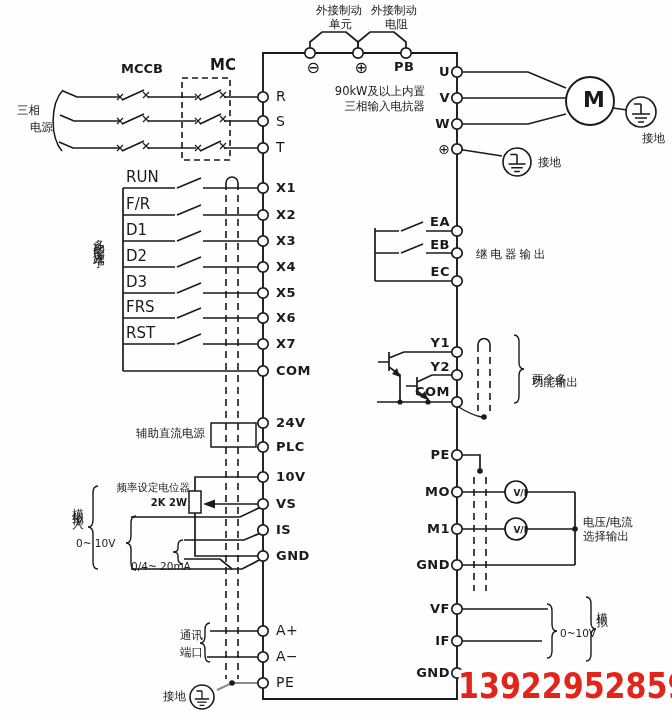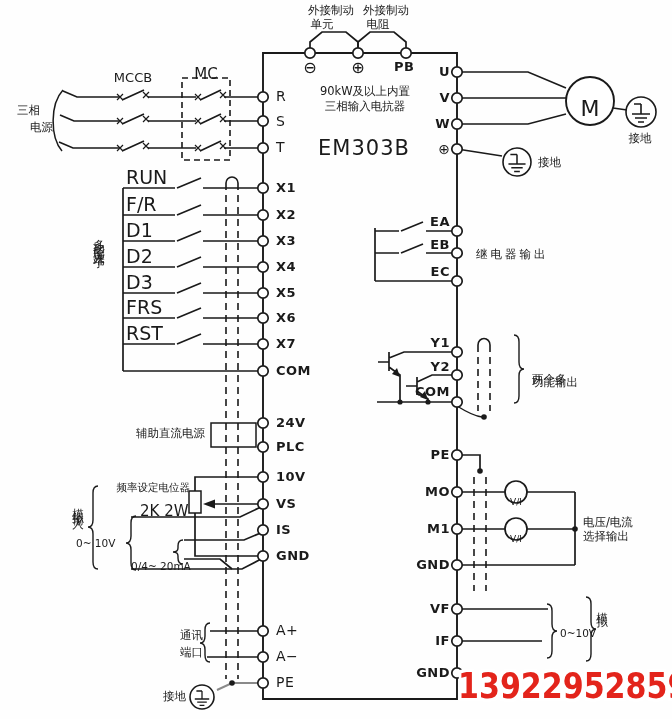--- a/index.html
+++ b/index.html
@@ -1,28 +1,28 @@
 <!DOCTYPE html>
 <html><head>
 <meta charset="utf-8">
 <style>
   html,body{margin:0;padding:0;background:#fff;}
   #stage{position:relative;width:672px;height:719px;background:#fefefe;overflow:hidden;
          font-family:"DejaVu Sans","Liberation Sans",sans-serif;color:#1a1a1a;}
   svg{position:absolute;left:0;top:0;z-index:1;}
   .lbl{position:absolute;z-index:2;font-size:12px;line-height:15px;white-space:nowrap;}
-  .b{font-weight:400;margin-top:9px;}
+  .b{font-weight:700;}
   .term{font-size:13px;font-weight:700;letter-spacing:.5px;}
   .tl{left:276px;}
   .tr{left:402px;width:48px;text-align:right;}
-  .sw{left:126px;font-size:19px;font-weight:400;}
+  .sw{left:126px;font-size:15px;font-weight:400;}
   .cn{font-size:11.5px;}
   .sm{font-size:10.5px;}
   .vert{writing-mode:vertical-rl;text-orientation:upright;letter-spacing:3px;line-height:14px;}
-  .ctr{text-align:center;}
+  .ctr{text-align:right;}
   .rt{text-align:right;}
   .sym{font-size:16px;line-height:16px;}
   .wm{position:absolute;z-index:5;font-weight:700;line-height:1;
       text-shadow:-3px -3px 0 #fff,3px -3px 0 #fff,-3px 3px 0 #fff,3px 3px 0 #fff,
                   -3px 0 0 #fff,3px 0 0 #fff,0 -3px 0 #fff,0 3px 0 #fff,
                   -1px -1px 0 #fff,1px 1px 0 #fff;}
   #wm-brand{left:459px;top:626px;font-size:42px;color:#2e9ce3;letter-spacing:-1px;}
   #wm-phone{left:458px;top:669px;font-size:35px;color:#e3241b;transform:scaleX(.86);transform-origin:left top;}
 </style>
 </head>
@@ -212,21 +212,20 @@
 <div class="lbl cn ctr" style="left:300px;top:3px;width:62px">外接制动</div>
 <div class="lbl cn ctr" style="left:292px;top:17px;width:60px">单元</div>
 <div class="lbl cn ctr" style="left:355px;top:3px;width:62px">外接制动</div>
 <div class="lbl cn ctr" style="left:348px;top:17px;width:60px">电阻</div>
 <div class="lbl sym ctr" style="left:300px;top:60px;width:20px">⊖</div>
 <div class="lbl sym ctr" style="left:348px;top:60px;width:20px">⊕</div>
 <div class="lbl term" style="left:394px;top:59px">PB</div>
 
 <div class="lbl cn ctr" style="left:305px;top:84px;width:120px">90kW及以上内置</div>
 <div class="lbl cn ctr" style="left:305px;top:99px;width:120px">三相输入电抗器</div>
-<div class="lbl b ctr" style="left:304px;top:127px;width:120px;font-size:21px;line-height:24px;letter-spacing:1px">EM303B</div>
 
 <div class="lbl b ctr" style="left:103px;top:61px;width:60px;font-size:13px">MCCB</div>
 <div class="lbl b ctr" style="left:176px;top:58px;width:60px;font-size:15px">MC</div>
 <div class="lbl cn" style="left:17px;top:103px">三相</div>
 <div class="lbl cn" style="left:30px;top:120px">电源</div>
 
 <div class="lbl term tl" style="top:89px;font-weight:400;font-size:14px">R</div>
 <div class="lbl term tl" style="top:114px;font-weight:400;font-size:14px">S</div>
 <div class="lbl term tl" style="top:140px;font-weight:400;font-size:14px">T</div>
 <div class="lbl term tl" style="top:180px">X1</div>
@@ -251,21 +250,21 @@
 <div class="lbl sw" style="top:197px">F/R</div>
 <div class="lbl sw" style="top:223px">D1</div>
 <div class="lbl sw" style="top:249px">D2</div>
 <div class="lbl sw" style="top:275px">D3</div>
 <div class="lbl sw" style="top:300px">FRS</div>
 <div class="lbl sw" style="top:326px">RST</div>
 
 <div class="lbl cn vert" style="left:92px;top:230px;height:104px">多功能输入端子</div>
 <div class="lbl cn rt" style="left:120px;top:426px;width:85px">辅助直流电源</div>
 <div class="lbl rt" style="left:110px;top:480px;width:80px;font-size:10.5px">频率设定电位器</div>
-<div class="lbl b rt" style="left:140px;top:495px;width:47px;font-size:15px">2K 2W</div>
+<div class="lbl b rt" style="left:140px;top:495px;width:47px;font-size:10px">2K 2W</div>
 <div class="lbl cn vert" style="left:71px;top:499px;height:68px">模拟输入</div>
 <div class="lbl sm" style="left:76px;top:536px">0~ 10V</div>
 <div class="lbl sm" style="left:131px;top:559px">0/4~ 20mA</div>
 <div class="lbl cn rt" style="left:173px;top:628px;width:30px">通讯</div>
 <div class="lbl cn rt" style="left:173px;top:645px;width:30px">端口</div>
 <div class="lbl cn rt" style="left:156px;top:689px;width:30px">接地</div>
 
 <div class="lbl term tr" style="top:64px">U</div>
 <div class="lbl term tr" style="top:90px">V</div>
 <div class="lbl term tr" style="top:116px">W</div>

